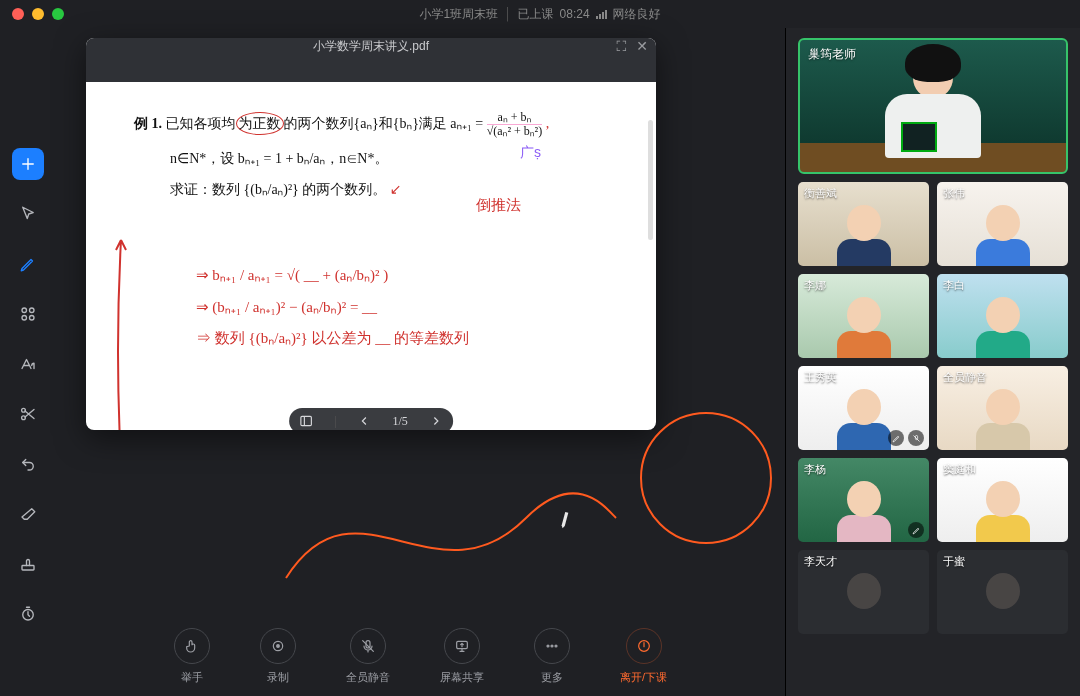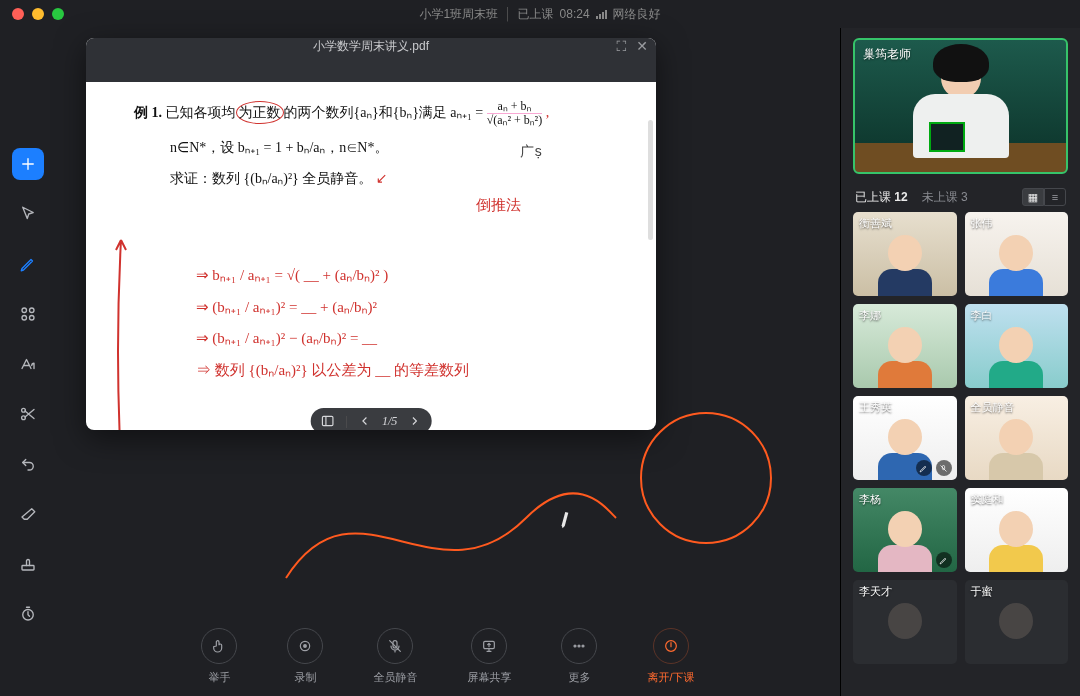--- a/index.html
+++ b/index.html
@@ -52,42 +52,42 @@
     box-shadow: 0 8px 30px rgba(0,0,0,.5);
   }
   .doc-head {
     height:44px; background:#2f3136; color:#c9cacd;
     font-size:12px; display:flex; align-items:flex-start; justify-content:center;
     position:relative;
   }
   .doc-head .doc-ctrls { position:absolute; right:8px; display:flex; gap:10px; color:#9a9ca0; }
   .doc-head .doc-ctrls span { cursor:pointer; font-size:14px; }
   .doc-body {
-    position:relative; height:360px; padding:18px 18px 0 48px;
+    position:relative; height:360px; padding:29px 18px 0 48px;
     font-family: "Times New Roman", serif; color:#111; font-size:14px;
     line-height:1.5;
   }
   .doc-body .prob { font-size:14px; }
   .doc-body .prob span.circ {
     display:inline-block; padding:0 2px; border:1.5px solid #d0322e; border-radius:50%;
     color:#111;
   }
   .redink { color:#d0322e; font-family: "Comic Sans MS", cursive; }
   .red-arrow {
     position:absolute; left:26px; top:150px; width:18px; height:230px;
   }
   .formula-block {
     position:absolute; left:110px; top:178px; right:18px;
     color:#d0322e; font-family:"Comic Sans MS", cursive; font-size:15px; line-height:2.1;
   }
   .formula-block .row::before { content:"⇒  "; }
   .doc-pager {
     position:absolute; left:50%; bottom:8px; transform:translateX(-50%);
     background:#3a3c40; color:#d6d7da; font-size:12px;
-    border-radius:14px; padding:4px 10px; display:flex; align-items:center; gap:10px;font-style:italic;
+    border-radius:14px; padding:4px 10px; display:flex; align-items:center; gap:21px;
   }
   .doc-pager svg { width:14px; height:14px; stroke:#d6d7da; fill:none; stroke-width:2; }
   .scrollbar {
     position:absolute; right:3px; top:38px; width:5px; height:120px;
     background:#c8c8c8; border-radius:3px; opacity:.6;
   }
 
   
   .stroke-svg { position:absolute; left:220px; top:380px; width:540px; height:200px; }
   .stroke-svg path, .stroke-svg circle { stroke:#ff5a1f; stroke-width:2; fill:none; }
@@ -107,21 +107,21 @@
   .bbtn .circ {
     width:36px; height:36px; border:1px solid #45474c; border-radius:50%;
     display:flex; align-items:center; justify-content:center;
   }
   .bbtn.end { color:#ff6a2f; }
   .bbtn.end .circ { border-color:#ff6a2f44; }
   .bbtn svg { width:16px; height:16px; stroke:currentColor; fill:none; stroke-width:1.8; stroke-linecap:round; }
 
   
   .right {
-    width: 240px; background:#232428; display:flex; flex-direction:column;
+    width: 295px; background:#232428; display:flex; flex-direction:column;
     border-left:1px solid #000;
   }
   .teacher {
     margin:10px 12px 8px; height:136px; border:2px solid #36c46a;
     border-radius:6px; position:relative; overflow:hidden;
     background: linear-gradient(180deg,#1d5a4c 0%,#0f3a30 78%,#6f4d22 78%,#6f4d22 100%);
     display:flex; align-items:flex-end; justify-content:center;
   }
   .teacher-name {
     position:absolute; left:8px; top:6px; color:#fff; font-size:12px;
@@ -289,32 +289,31 @@
           <b>例 1.</b>
           <span>已知各项均</span><span class="circ">为正数</span><span>的两个数列{aₙ}和{bₙ}满足 aₙ₊₁ =</span>
           <span style="display:inline-block;vertical-align:middle;text-align:center;font-size:12px;line-height:1.1">
             <span>aₙ + bₙ</span><br>
             <span style="border-top:1px solid #f9a8d4;display:block">√(aₙ² + bₙ²)</span>
           </span>
           <span style="color:#d0322e">,</span>
         </div>
         <div class="prob" style="margin-top:10px;padding-left:36px">n∈N*，设 bₙ₊₁ = 1 + bₙ/aₙ，n∈N*。</div>
         <div class="prob" style="margin-top:10px;padding-left:36px">
-          <span>求证：数列 {(bₙ/aₙ)²} 全员静音。</span>
+          <span>求证：数列 {(bₙ/aₙ)²} 的两个数列。</span>
           <span class="redink">↙</span>
         </div>
         <div class="annot-note">倒推法</div>
-        <div style="position:absolute;left:434px;top:60px;color:#404040;font-family:Liberation Mono, monospace">广ṣ</div>
+        <div style="position:absolute;left:434px;top:60px;color:#8b5cf6;font-family:Liberation Sans, sans-serif">广ṣ</div>
 
         <svg class="red-arrow" viewBox="0 0 18 230">
           <path d="M9 230 Q3 120 9 8 M9 8 l-5 10 M9 8 l5 10" stroke="#d0322e" stroke-width="2" fill="none"></path>
         </svg>
         <div class="formula-block">
           <div class="row">bₙ₊₁ / aₙ₊₁ = √( __ + (aₙ/bₙ)² )</div>
-          <div class="row">(bₙ₊₁ / aₙ₊₁)² = __ + (aₙ/bₙ)²</div>
           <div class="row">(bₙ₊₁ / aₙ₊₁)² − (aₙ/bₙ)² = __</div>
           <div class="row">数列 {(bₙ/aₙ)²} 以公差为 __ 的等差数列</div>
         </div>
 
         <div class="doc-pager">
           <svg viewBox="0 0 24 24">
               <rect x="3" y="4" width="18" height="16" rx="2"></rect>
               <path d="M9 4v16"></path>
             </svg>
           <span style="color:#555">|</span>
@@ -400,32 +399,20 @@
   <div class="right">
     <div class="teacher">
       <div class="teacher-name">巢筠老师</div>
       <div class="teacher-fig">
         <div class="head">
             <div class="hair"></div>
           </div>
         <div class="body">
             <div class="books"></div>
           </div>
-      </div>
-    </div>
-    <div class="tabs">
-      <span class="t active">
-        <span>已上课</span> <b>12</b>
-      </span>
-      <span class="t">
-        <span>未上课</span> <span>3</span>
-      </span>
-      <div class="viewsw">
-        <span class="sel">▦</span>
-        <span>≡</span>
       </div>
     </div>
     <div class="grid" id="student-grid">
         <div class="student s0">
           <div class="sname">衡善斌</div>
           <div class="kid">
             <div class="kh"></div>
             <div class="kb"></div>
           </div>
           <div class="badges"></div>

